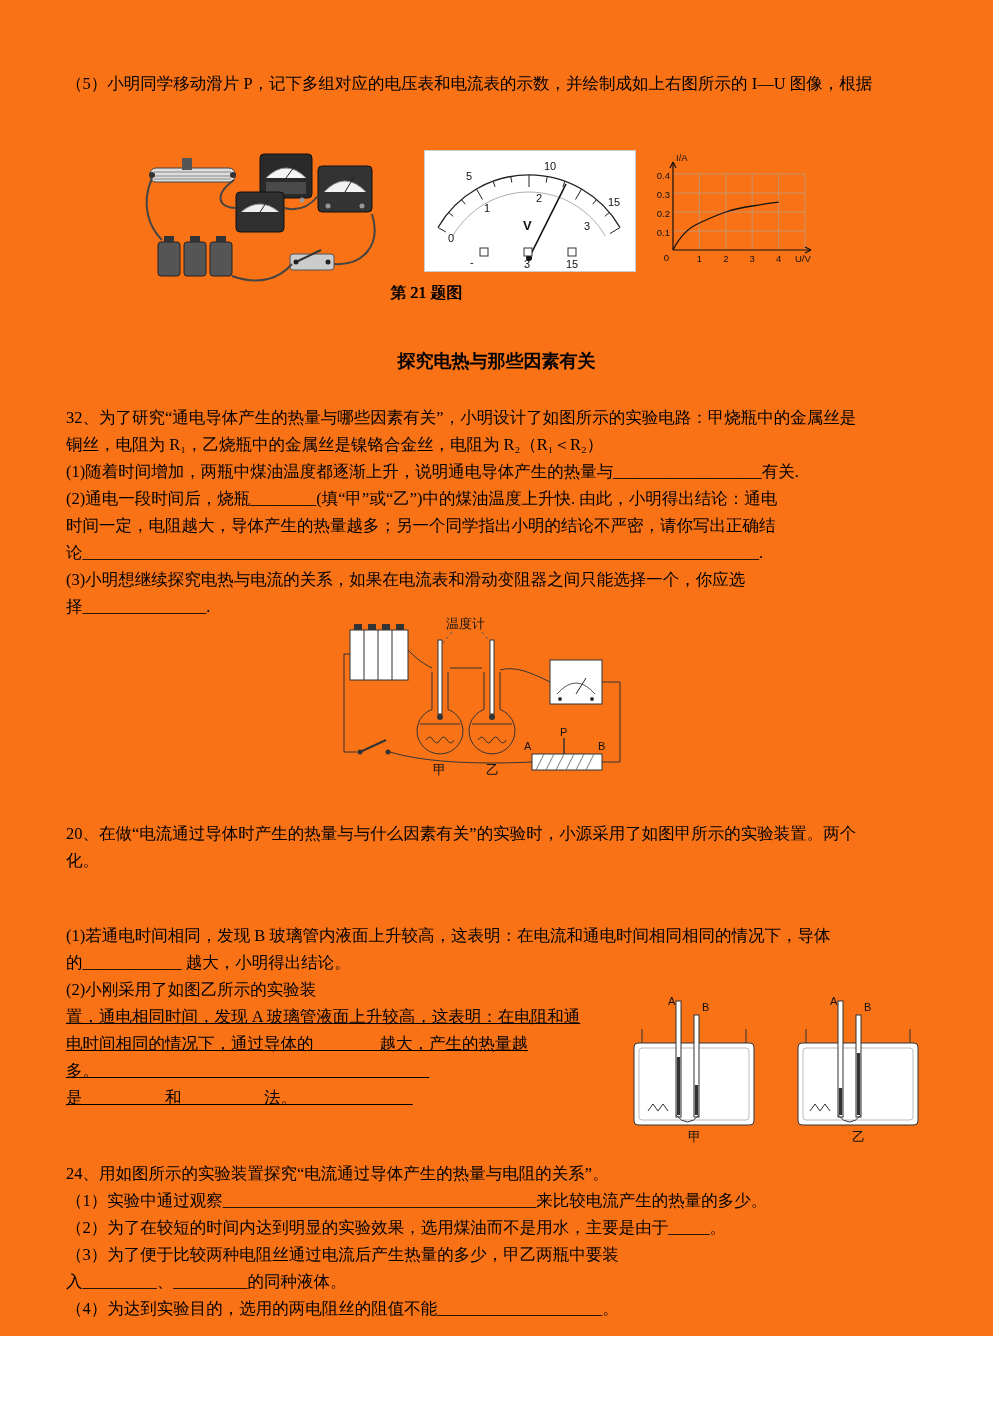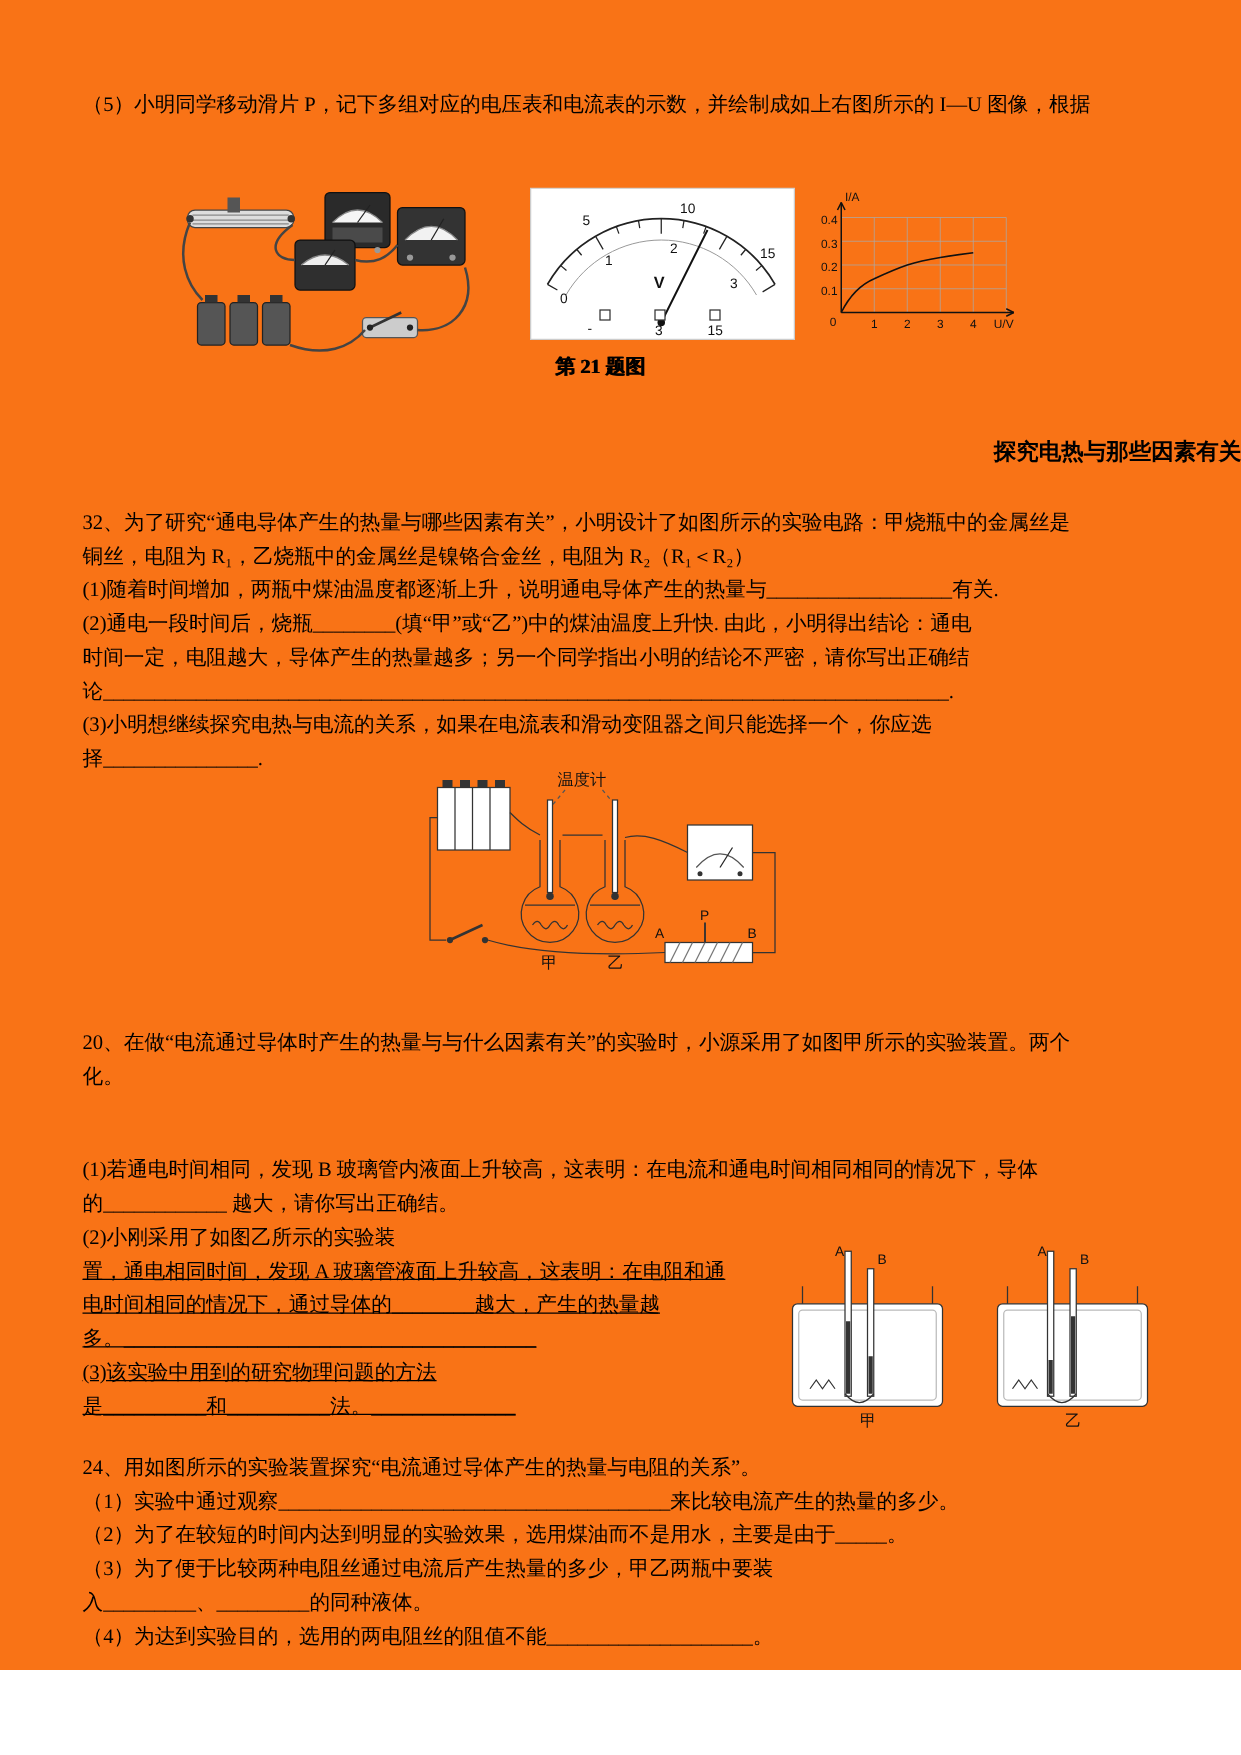--- a/index.html
+++ b/index.html
@@ -3,23 +3,23 @@
 <meta charset="utf-8">
 <style>
   *{box-sizing:border-box}
   html,body{margin:0;padding:0;background:#fff}
   .page{position:relative;width:993px;height:1336px;margin:0 auto;background:#f97316;color:#000;
         font-family:"Liberation Serif","DejaVu Serif",serif;overflow:hidden}
   .tblock{position:absolute;left:66px;width:868px}
   .line{margin:0;font-size:16.5px;line-height:27px;white-space:nowrap}
   .ul{text-decoration:underline}
   .fig{position:absolute}
-  .caption{position:absolute;left:390px;top:283px;width:180px;text-align:center;font-weight:bold;
+  .caption{position:absolute;left:390px;top:283px;width:180px;text-align:left;font-weight:normal;
            font-size:16px;text-shadow:0.7px 0 0 #000}
-  .sec-title{position:absolute;left:0;top:349px;width:100%;text-align:right;font-weight:bold;font-size:18px}
+  .sec-title{position:absolute;left:0;top:349px;width:100%;text-align:center;font-weight:bold;font-size:18px}
   .page-number{position:absolute;left:0;top:1346px;width:100%;text-align:center;font-size:14px}
   .watermark{position:absolute;right:50px;top:1354px;font-size:30px;font-weight:bold;
              font-family:Liberation Sans, sans-serif;letter-spacing:1px;color:#000}
   svg text{font-size:11px;fill:#111;font-family:"Liberation Sans","DejaVu Sans",sans-serif}
   svg text.sm{font-size:9.5px}
   svg text.big{font-size:13px;font-weight:bold}
   svg text.cjk{font-family:"Liberation Serif","DejaVu Serif",serif;font-size:13px}
 </style>
 </head>
 <body>
@@ -216,26 +216,25 @@
     </svg>
   </div>
 
   <div class="tblock" style="top:820px">
     <p class="line">20、在做“电流通过导体时产生的热量与与什么因素有关”的实验时，小源采用了如图甲所示的实验装置。两个</p>
     <p class="line">化。</p>
   </div>
 
   <div class="tblock" style="top:922px">
     <p class="line">(1)若通电时间相同，发现 B 玻璃管内液面上升较高，这表明：在电流和通电时间相同相同的情况下，导体</p>
-    <p class="line">的____________ 越大，请你写出正确结。</p>
+    <p class="line">的____________ 越大，小明得出结论。</p>
     <p class="line">(2)小刚采用了如图乙所示的实验装</p>
     <p class="line ul">置，通电相同时间，发现 A 玻璃管液面上升较高，这表明：在电阻和通</p>
     <p class="line ul">电时间相同的情况下，通过导体的________越大，产生的热量越</p>
     <p class="line ul">多。________________________________________</p>
-    <p class="line ul">(3)该实验中用到的研究物理问题的方法</p>
     <p class="line ul">是__________和__________法。______________</p>
   </div>
 
   <div class="fig" style="left:618px;top:993px">
     <svg width="315" height="152" viewBox="0 0 315 152">
 
       <rect x="16" y="50" width="120" height="82" rx="4" fill="#fff" stroke="#333"></rect>
       <rect x="21" y="55" width="110" height="72" rx="3" fill="none" stroke="#bbb"></rect>
       <rect x="58" y="8" width="5" height="116" fill="#fff" stroke="#333"></rect>
       <rect x="76" y="22" width="5" height="102" fill="#fff" stroke="#333"></rect>

